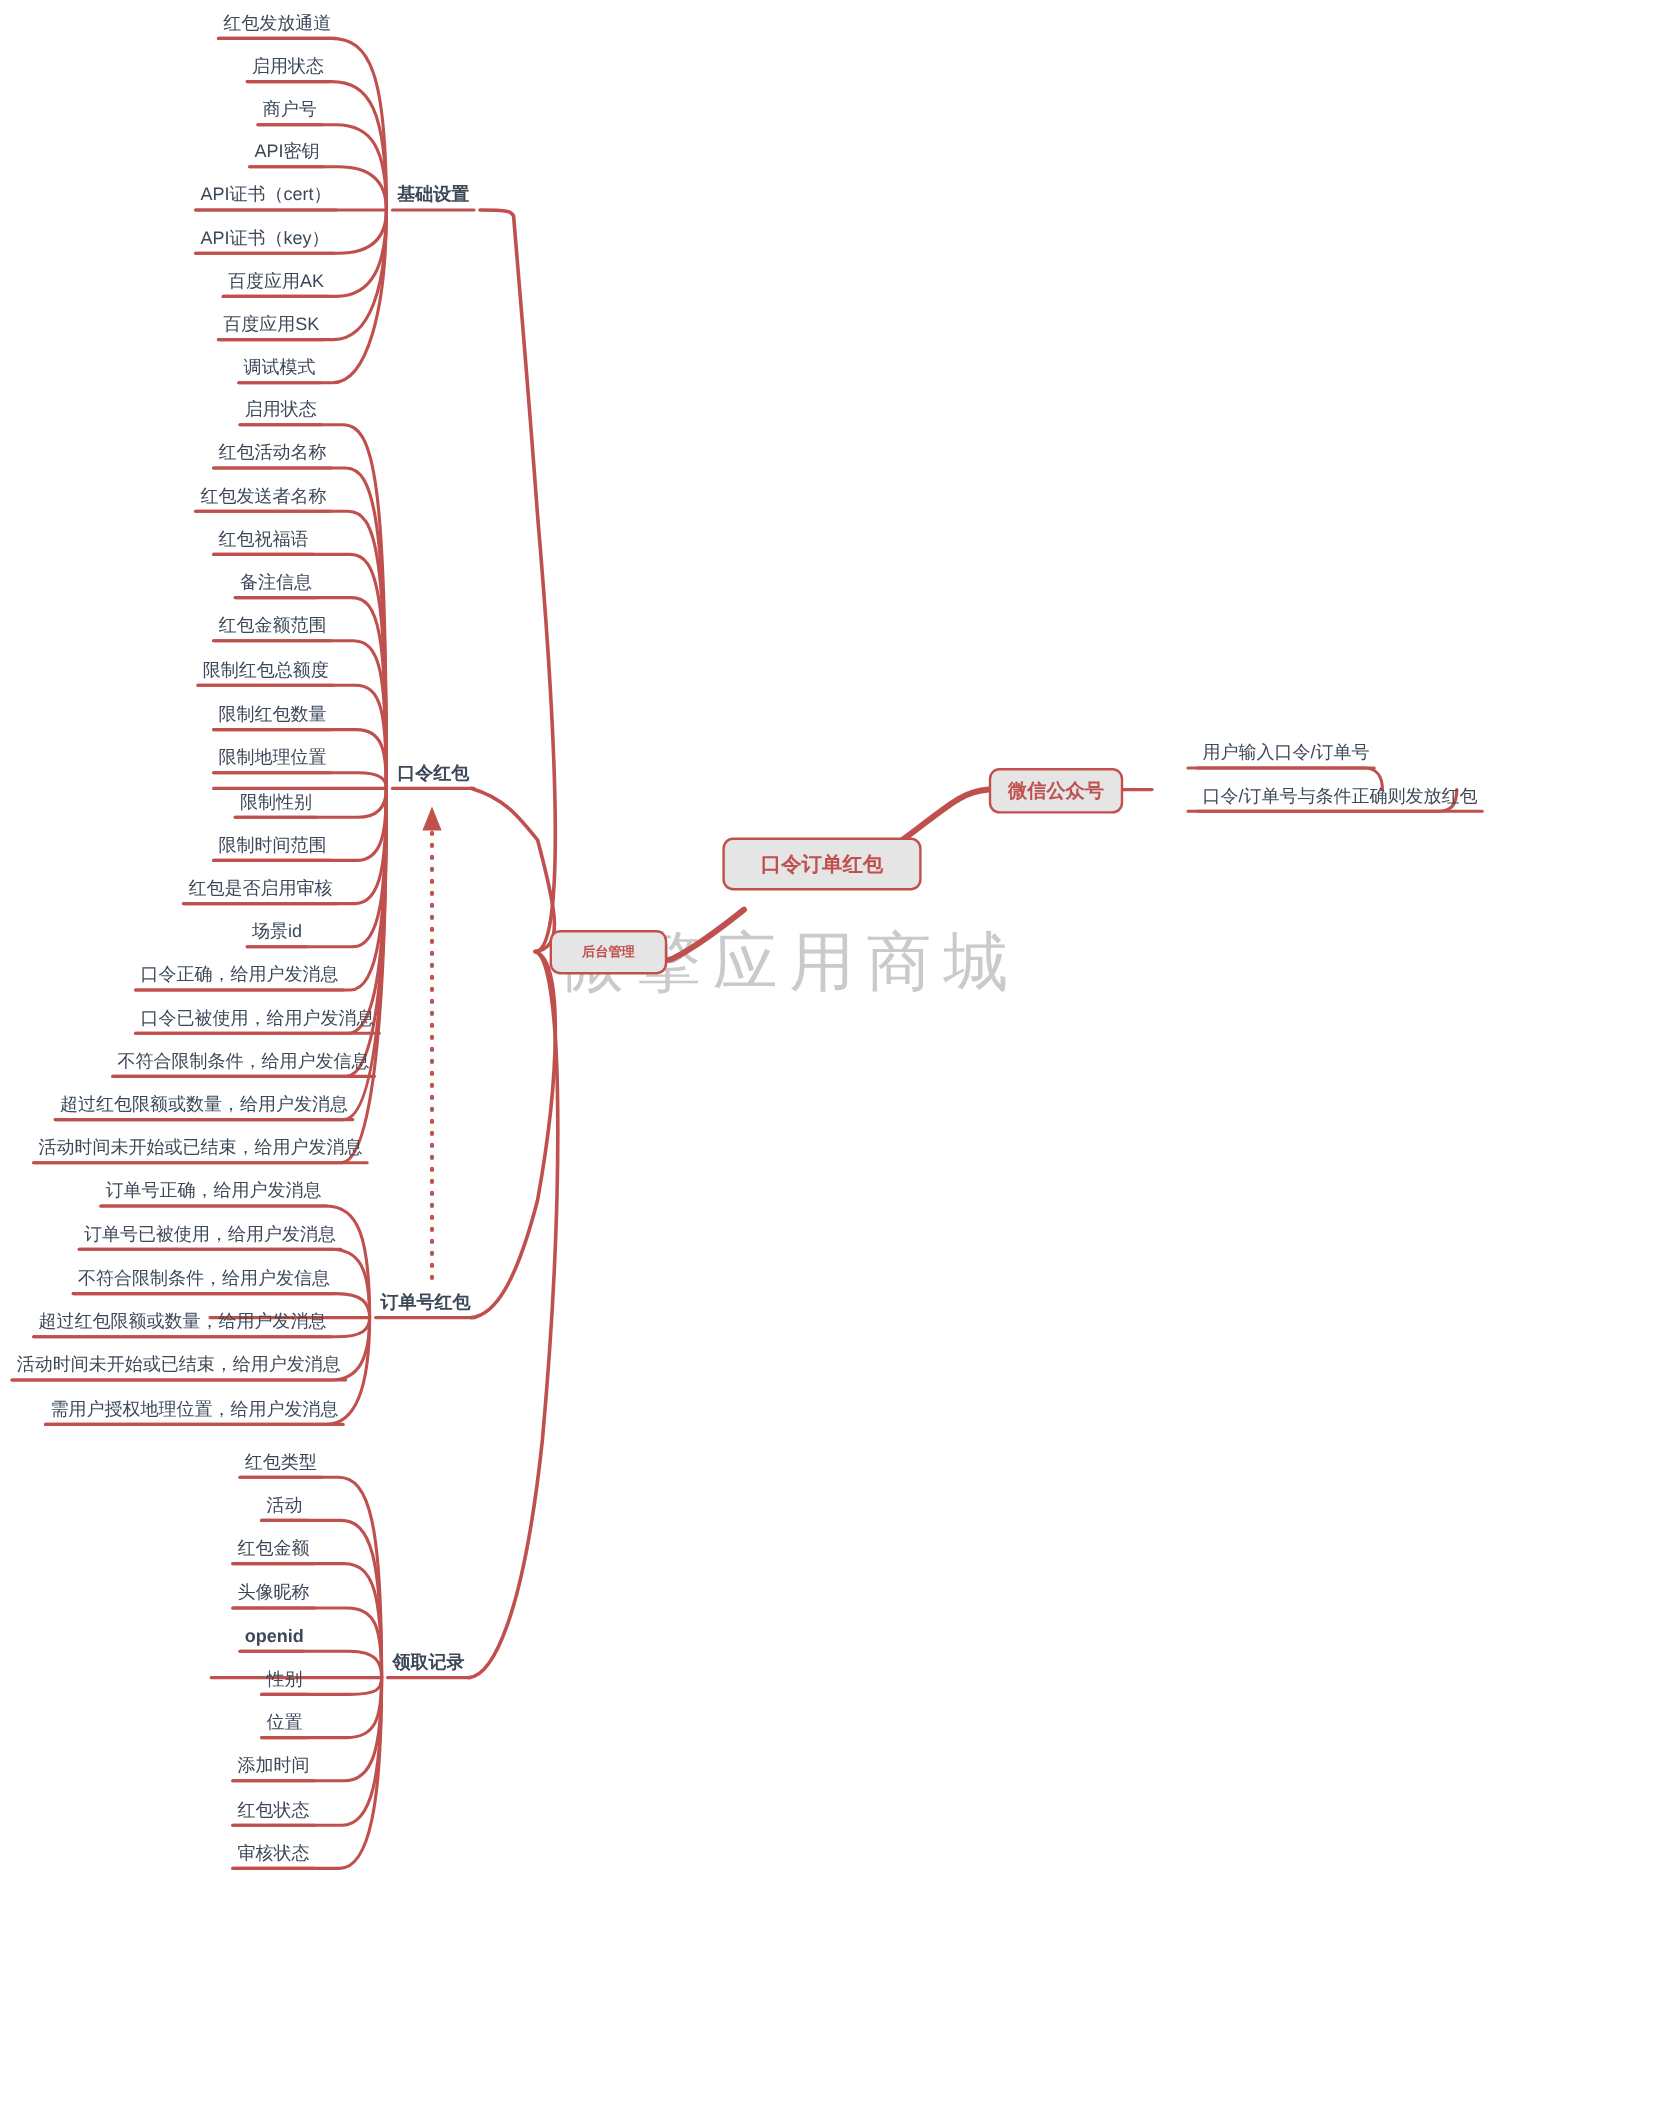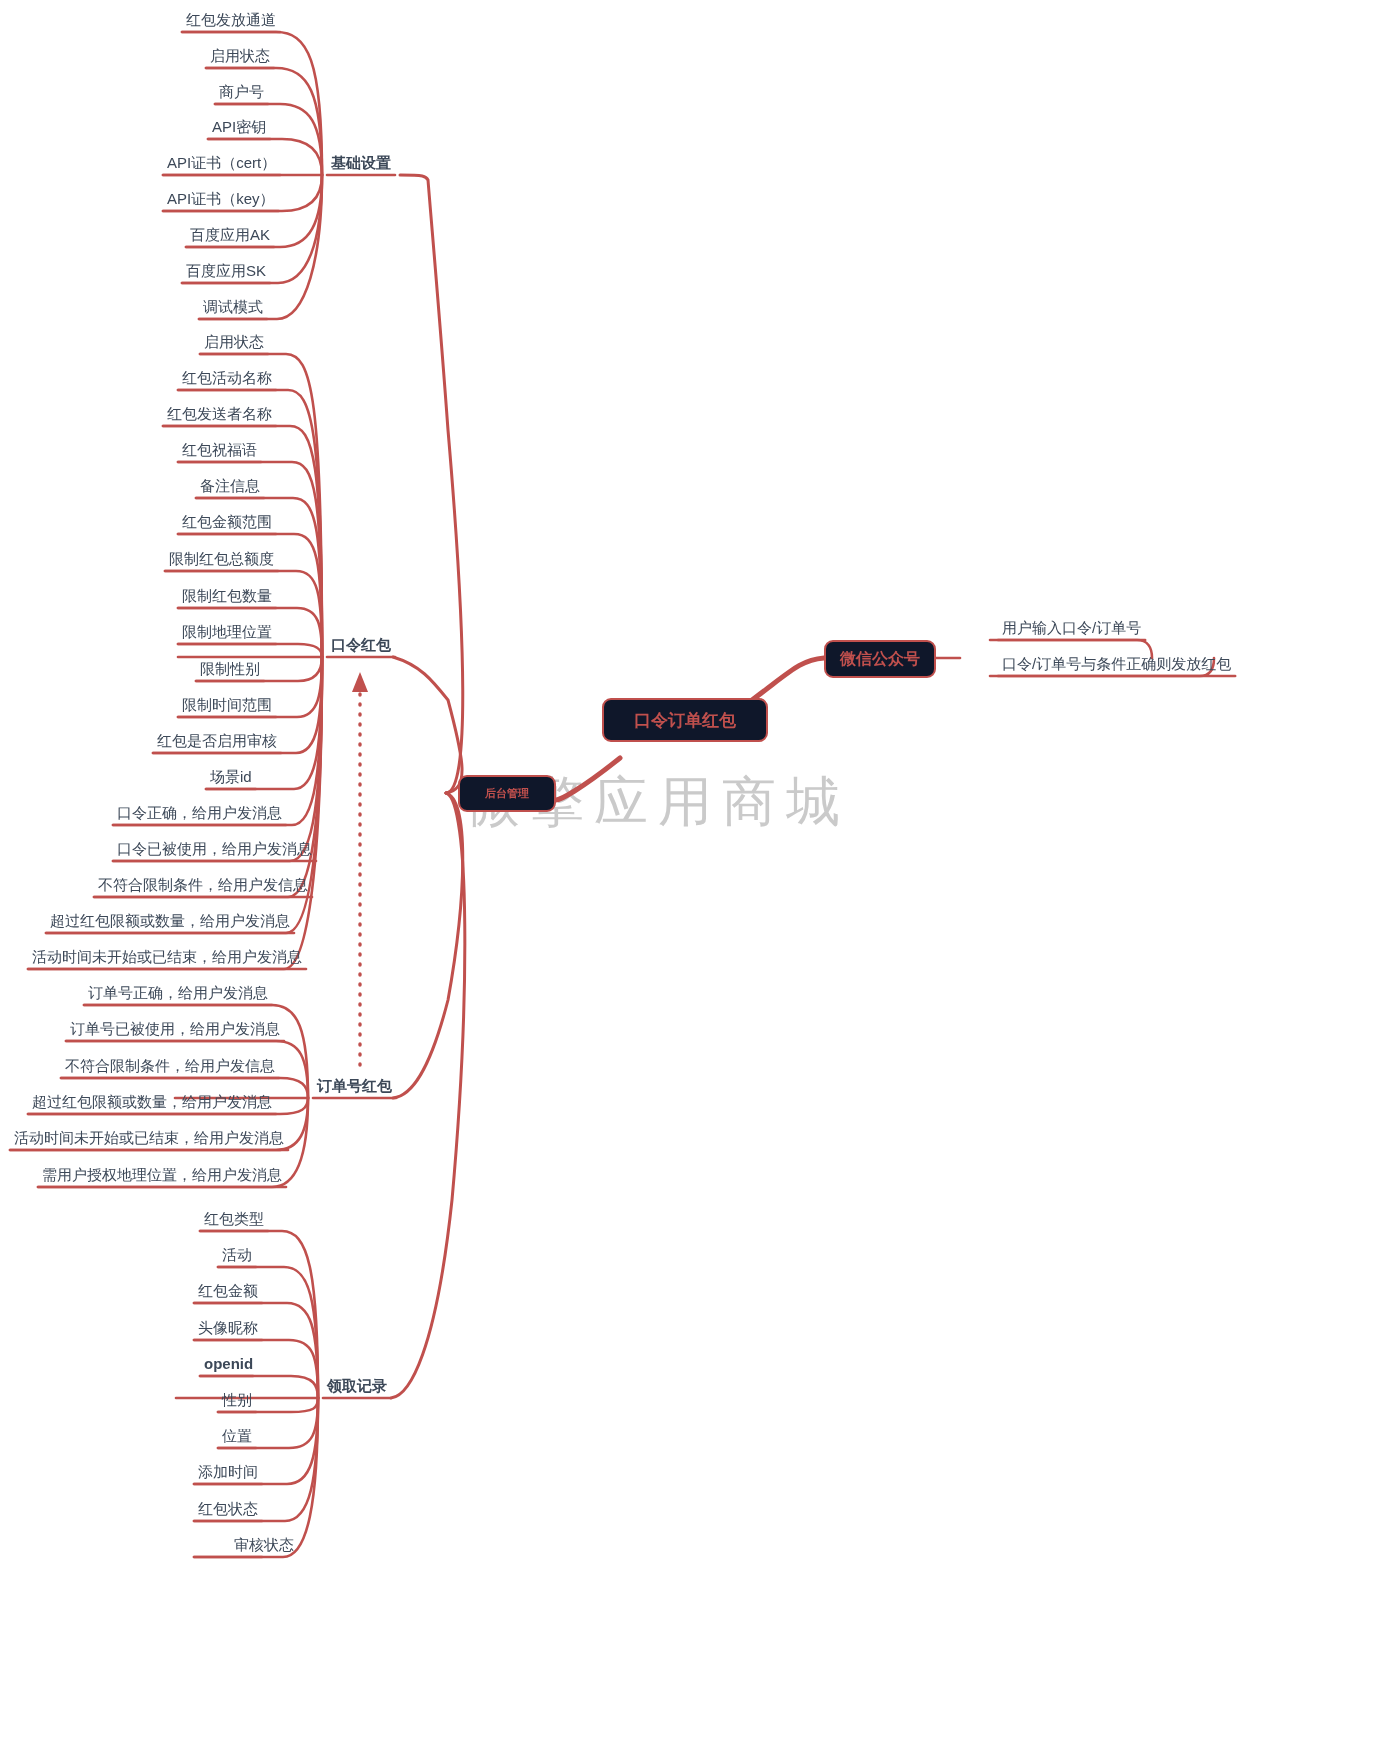--- a/index.html
+++ b/index.html
@@ -34,21 +34,21 @@
   }
   
   .boxnode{
     position:absolute;
     border:2.5px solid #c0504d;
     border-radius:9px;
     color:#c0504d;
     font-weight:bold;
     display:flex;align-items:center;justify-content:center;
     white-space:nowrap;
-    background:#0f172a;
+    background:#e5e5e5;
     box-sizing:border-box;
   }
   #node-root{font-size:17px;}
   #node-backend{font-size:11px;}
   #node-wechat{font-size:16px;}
 
   .watermark{
     position:absolute;
     font-size:54px;
     color:#b9b9b9;
@@ -231,21 +231,21 @@
 
   <div class="leaf" style="left:200px;top:1231px;">红包类型</div>
   <div class="leaf" style="left:218px;top:1267px;">活动</div>
   <div class="leaf" style="left:194px;top:1303px;">红包金额</div>
   <div class="leaf" style="left:194px;top:1340px;">头像昵称</div>
   <div class="leaf" style="left:200px;top:1376px;font-weight:bold;">openid</div>
   <div class="leaf" style="left:218px;top:1412px;">性别</div>
   <div class="leaf" style="left:218px;top:1448px;">位置</div>
   <div class="leaf" style="left:194px;top:1484px;">添加时间</div>
   <div class="leaf" style="left:194px;top:1521px;">红包状态</div>
-  <div class="leaf" style="left:194px;top:1557px;margin-left:36px;">审核状态</div>
+  <div class="leaf" style="left:194px;top:1557px;">审核状态</div>
 
   <div class="leaf" style="left:998px;top:640px;">用户输入口令/订单号</div>
   <div class="leaf" style="left:998px;top:676px;">口令/订单号与条件正确则发放红包</div>
 
   <div class="mid" style="left:327px;top:175px;">基础设置</div>
   <div class="mid" style="left:327px;top:657px;">口令红包</div>
   <div class="mid" style="left:313px;top:1098px;">订单号红包</div>
   <div class="mid" style="left:323px;top:1398px;">领取记录</div>
 
   <div class="boxnode" id="node-backend" style="left:458px;top:775px;width:98px;height:37px;">后台管理</div>

